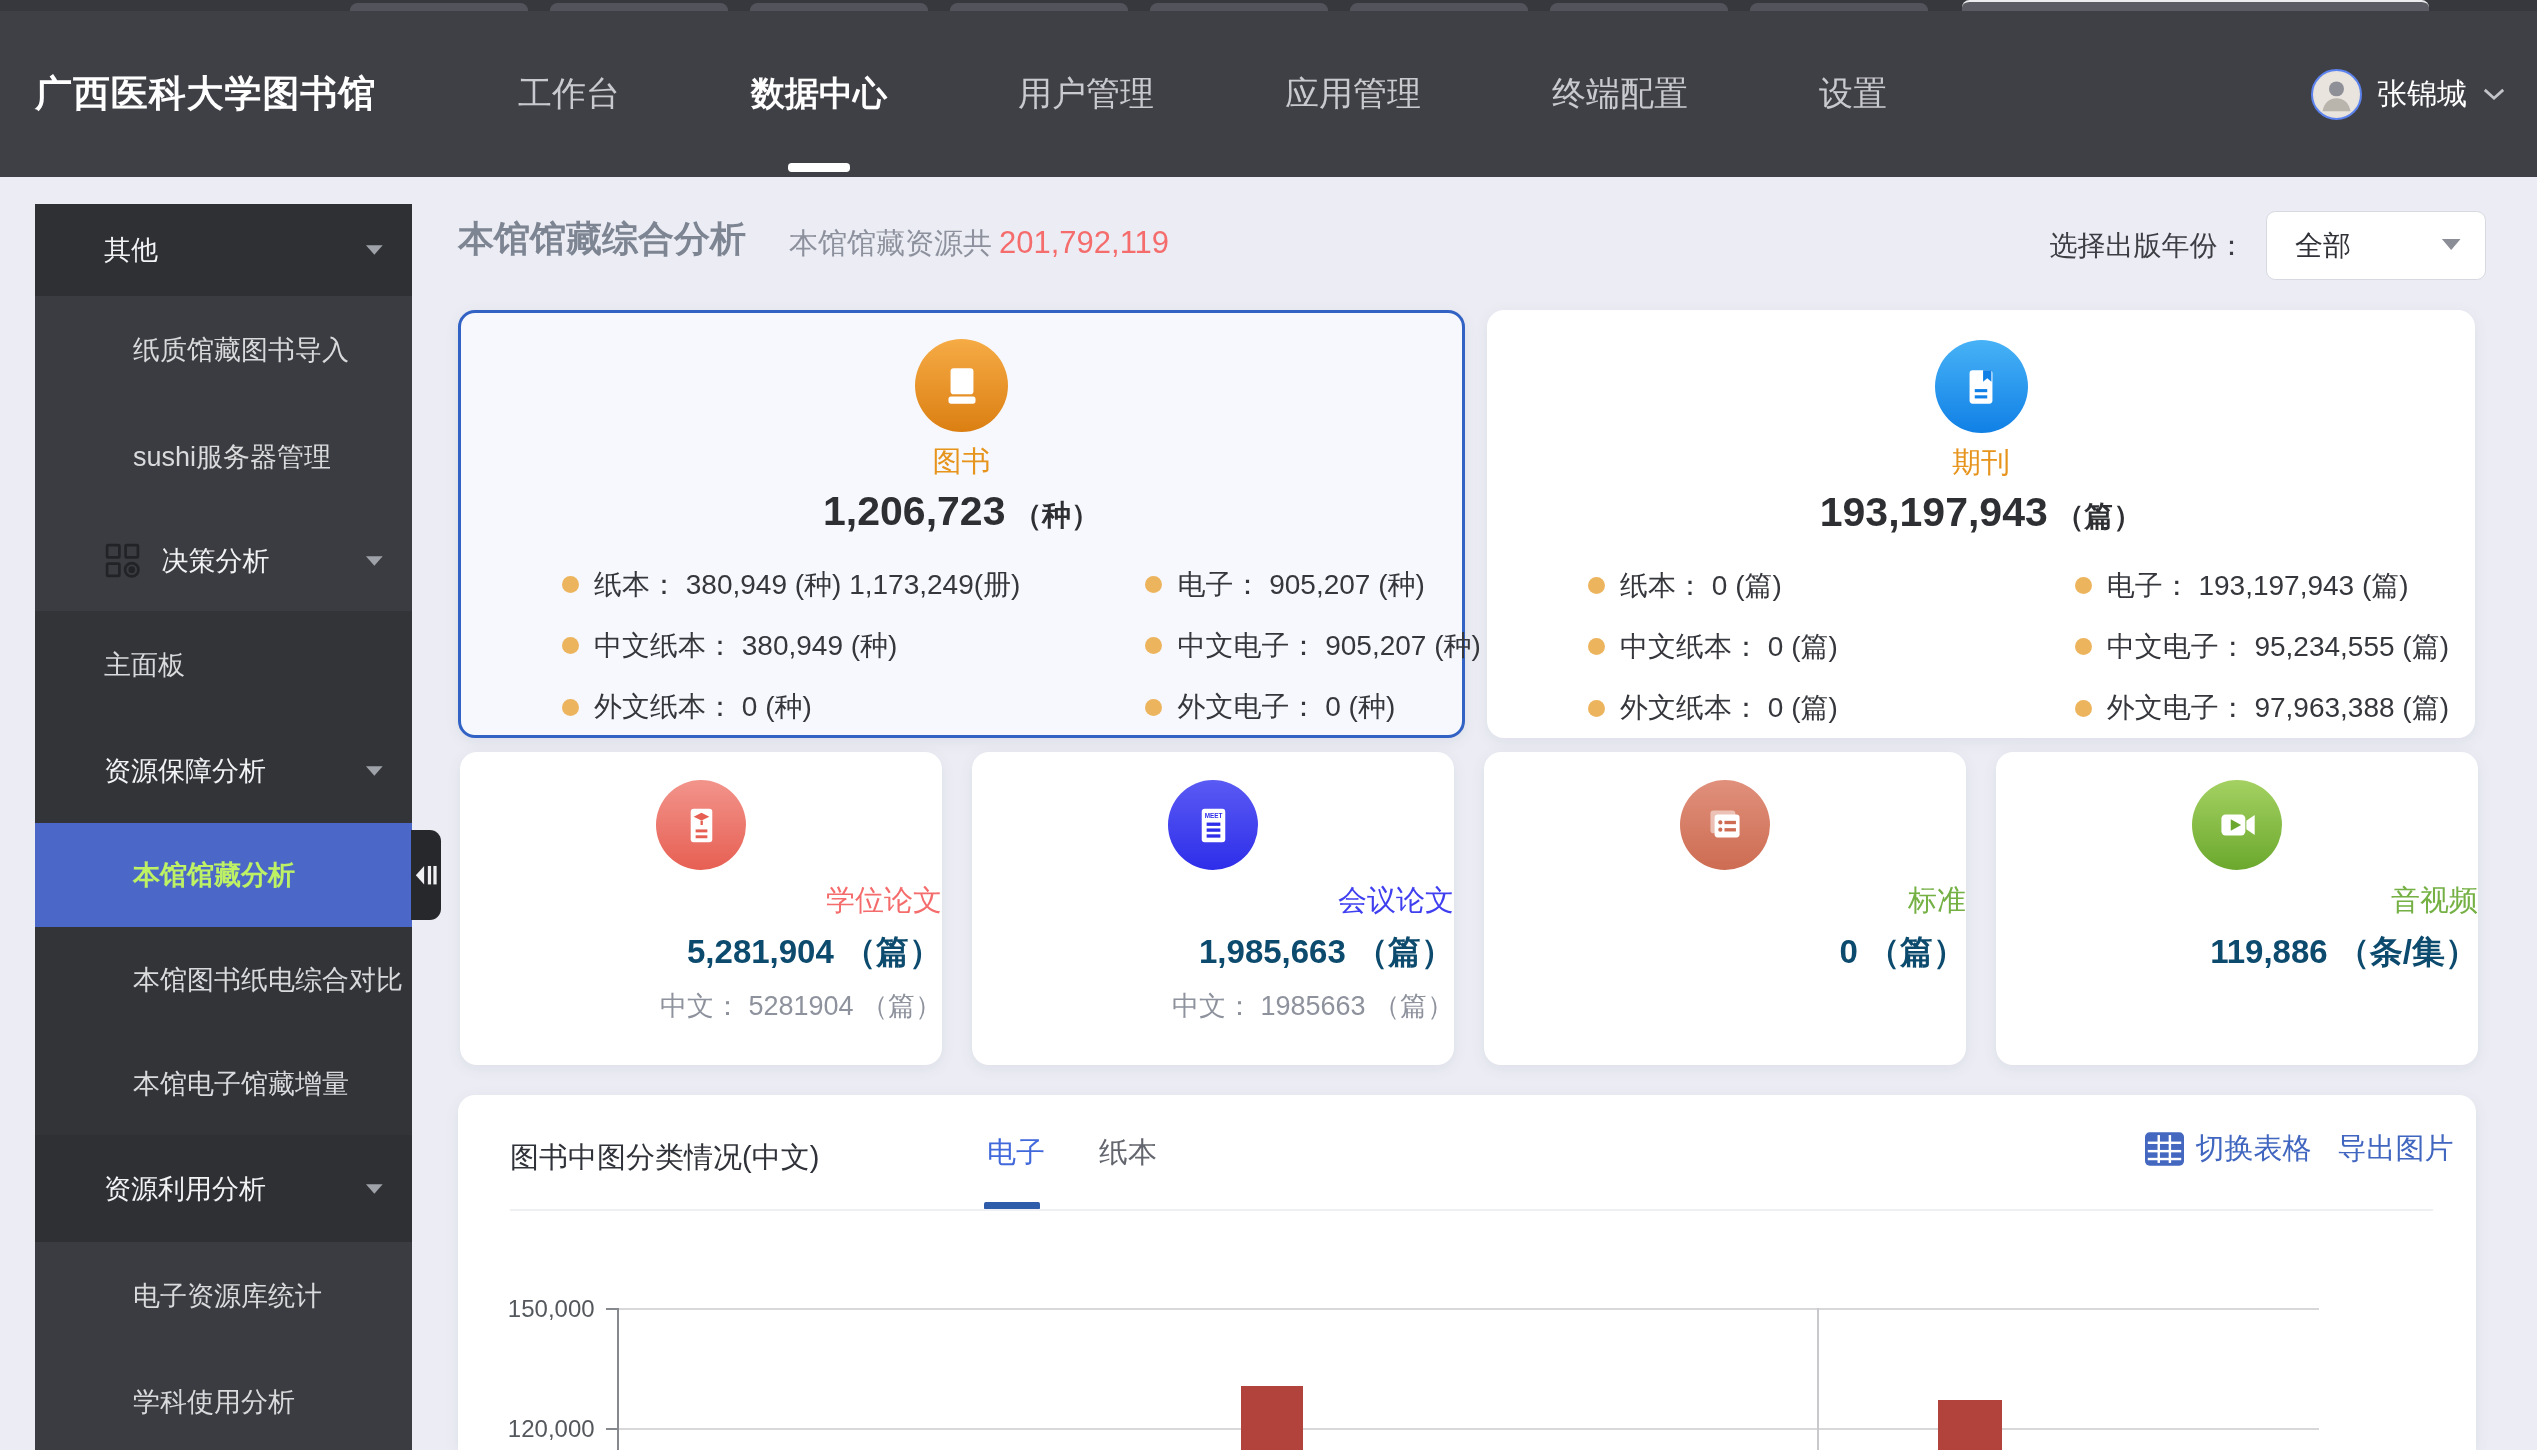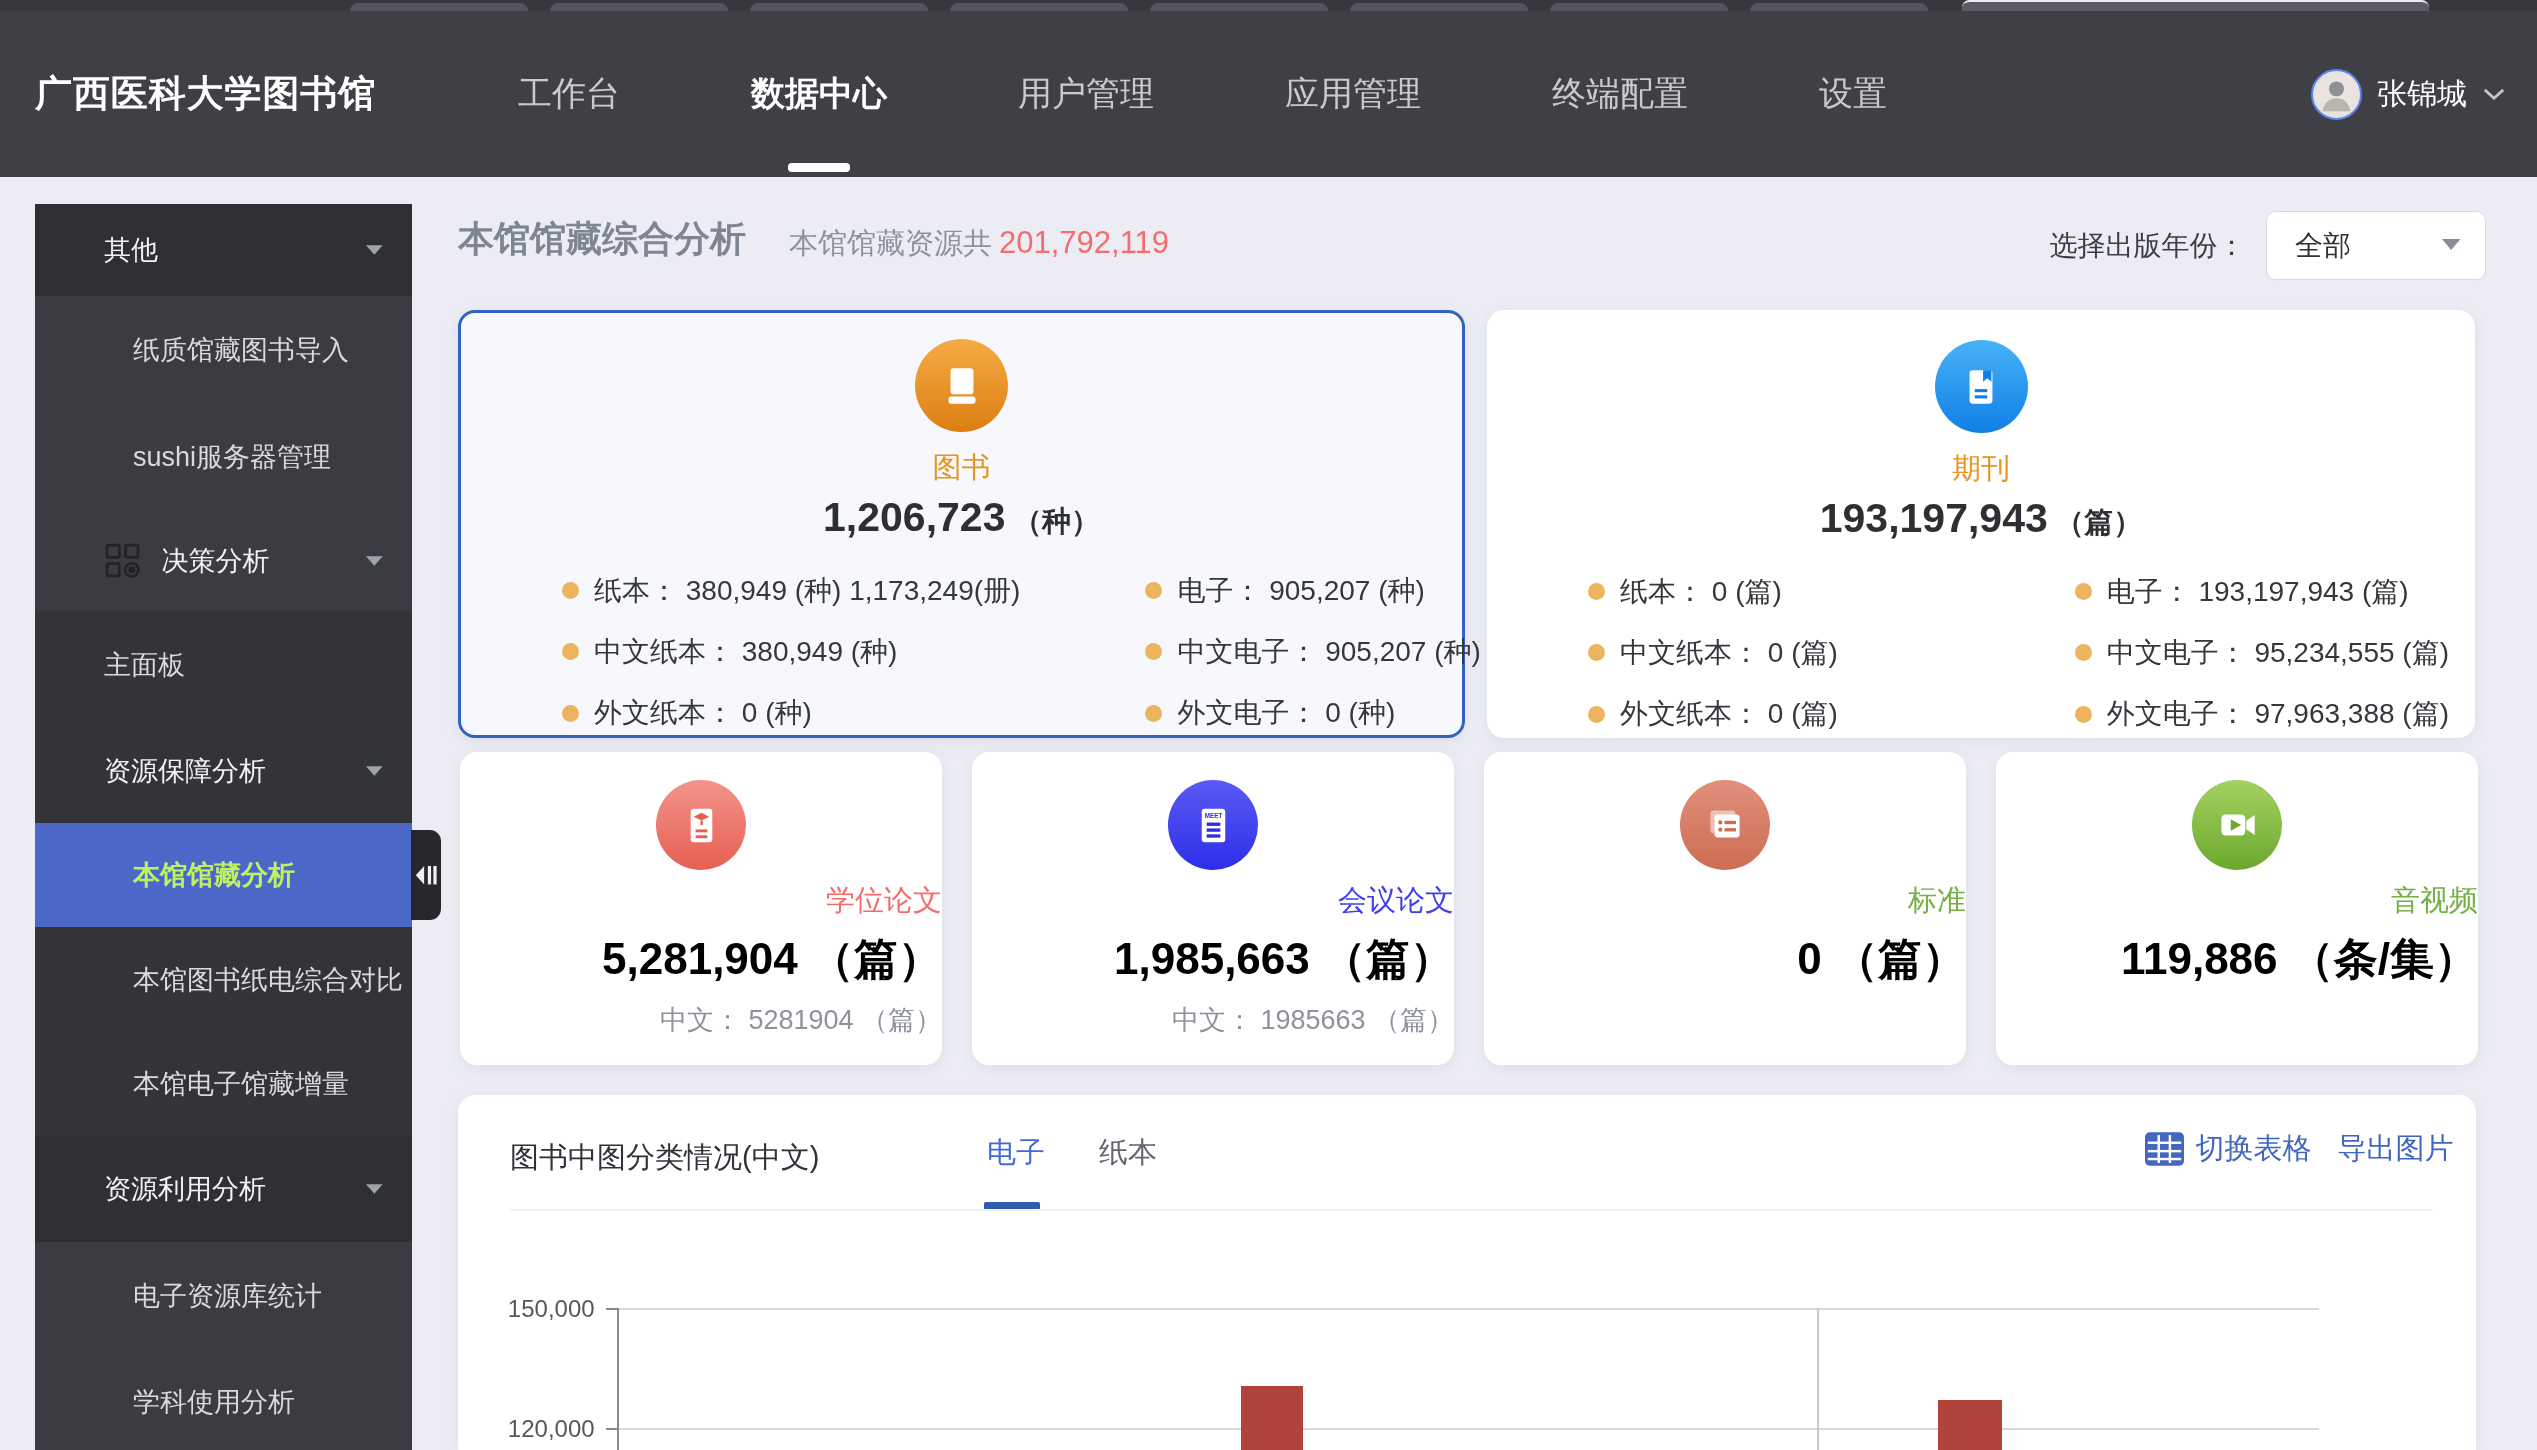--- a/index.html
+++ b/index.html
@@ -50,35 +50,35 @@
         box-sizing:border-box;display:flex;align-items:center;position:relative;cursor:pointer;}
   .yf-value{font-size:28px;color:#303238;margin-left:28px;}
   .yf-caret{position:absolute;right:22.4px;top:50%;transform:translateY(-50%);}
 
   
   .big-card{position:absolute;top:310px;height:428px;background:#fff;border-radius:17px;
         box-shadow:0 3.7px 15px rgba(30,40,80,.07);text-align:center;box-sizing:border-box;cursor:pointer;}
   .big-card.selected{background:#f6f8fd;border:3.7px solid #3162c4;}
   .bc-icon{width:93px;height:93px;border-radius:50%;margin:30px auto 0;display:flex;align-items:center;justify-content:center;}
   .big-card.selected .bc-icon{margin-top:26px;}
-  .bc-label{margin-top:16px;font-size:29px;}
+  .bc-label{margin-top:10px;font-size:29px;}
   .bc-count{margin-top:5.6px;font-size:41px;font-weight:bold;color:#2e2f33;}
   .bc-unit{font-size:29px;margin-left:7.5px;}
   .bc-stats{display:grid;grid-template-columns:1fr 1fr;row-gap:23.4px;margin-top:30px;text-align:left;
         padding-left:101px;padding-right:26px;}
   .bc-stat{font-size:28px;color:#35373c;display:flex;align-items:center;white-space:nowrap;}
   .bc-stat.col2{padding-left:125px;}
   .dot{width:17px;height:17px;border-radius:50%;background:#edb45e;margin-right:15px;flex:none;}
 
   
   .small-card{position:absolute;top:752px;width:482px;height:313px;background:#fff;border-radius:17px;
         box-shadow:0 3.7px 15px rgba(30,40,80,.07);text-align:right;cursor:pointer;}
   .sc-icon{width:90px;height:90px;border-radius:50%;margin:28px auto 0;display:flex;align-items:center;justify-content:center;}
   .sc-label{margin-top:11.2px;font-size:29px;font-weight:500;}
-  .sc-count{margin-top:9.3px;font-size:44px;font-weight:bold;color:#000000;}
+  .sc-count{margin-top:9.3px;font-size:33px;font-weight:bold;color:#0c4a6e;}
   .sc-sub{margin-top:13px;font-size:27px;color:#8e929d;}
 
   
   .chart-card{position:absolute;left:458px;top:1095px;width:2018px;height:355px;background:#fff;
         border-radius:17px 17px 0 0;box-shadow:0 3.7px 15px rgba(30,40,80,.07);overflow:hidden;}
   .cc-title{position:absolute;left:52px;top:43px;font-size:29px;color:#303239;}
   .cc-tabs{position:absolute;left:529px;top:0;height:116px;display:flex;gap:54px;align-items:center;}
   .cc-tab{font-size:29px;color:#63666e;position:relative;cursor:pointer;}
   .cc-tab.active{color:#4169db;}
   .cc-tab.active::after{content:"";position:absolute;left:-2.8px;top:69px;width:56px;height:7.5px;

